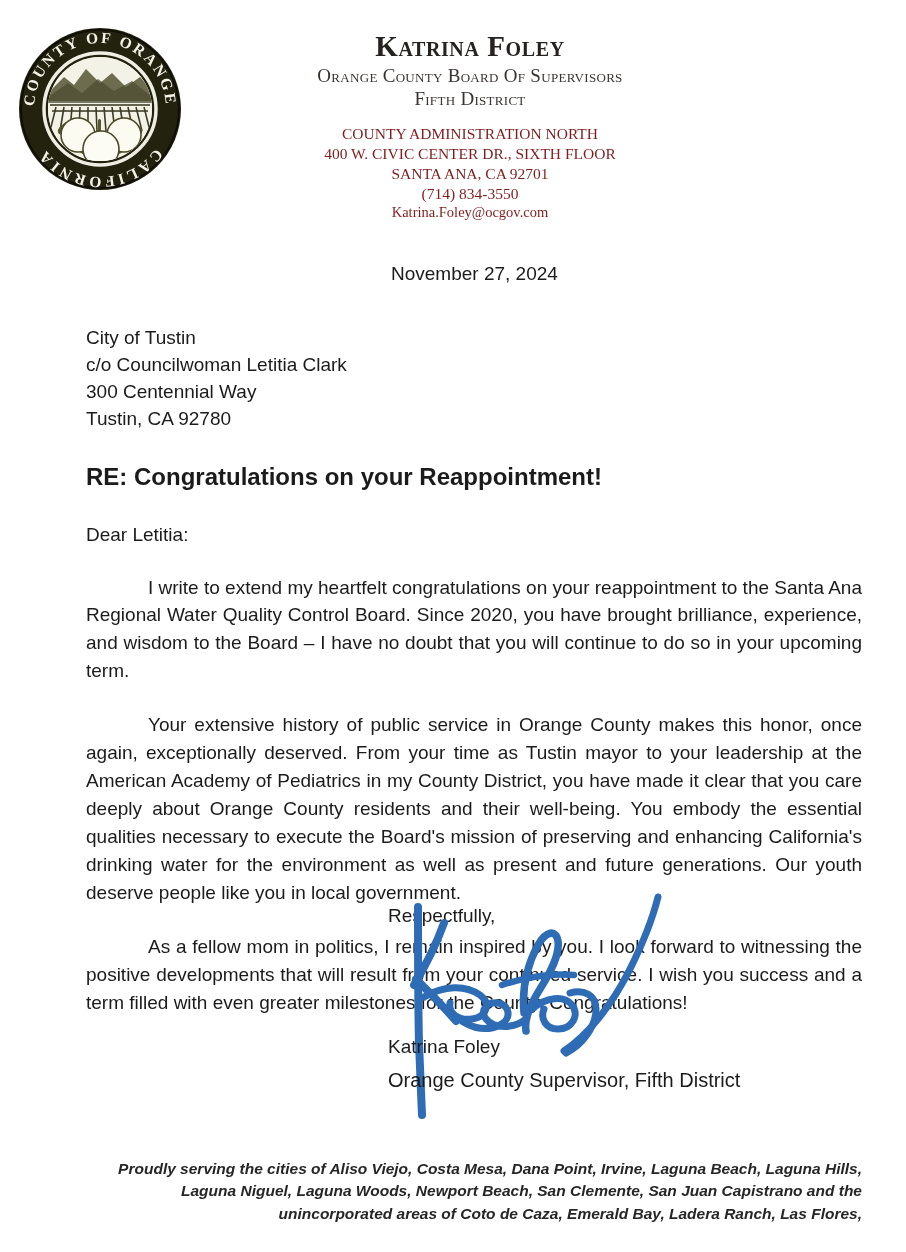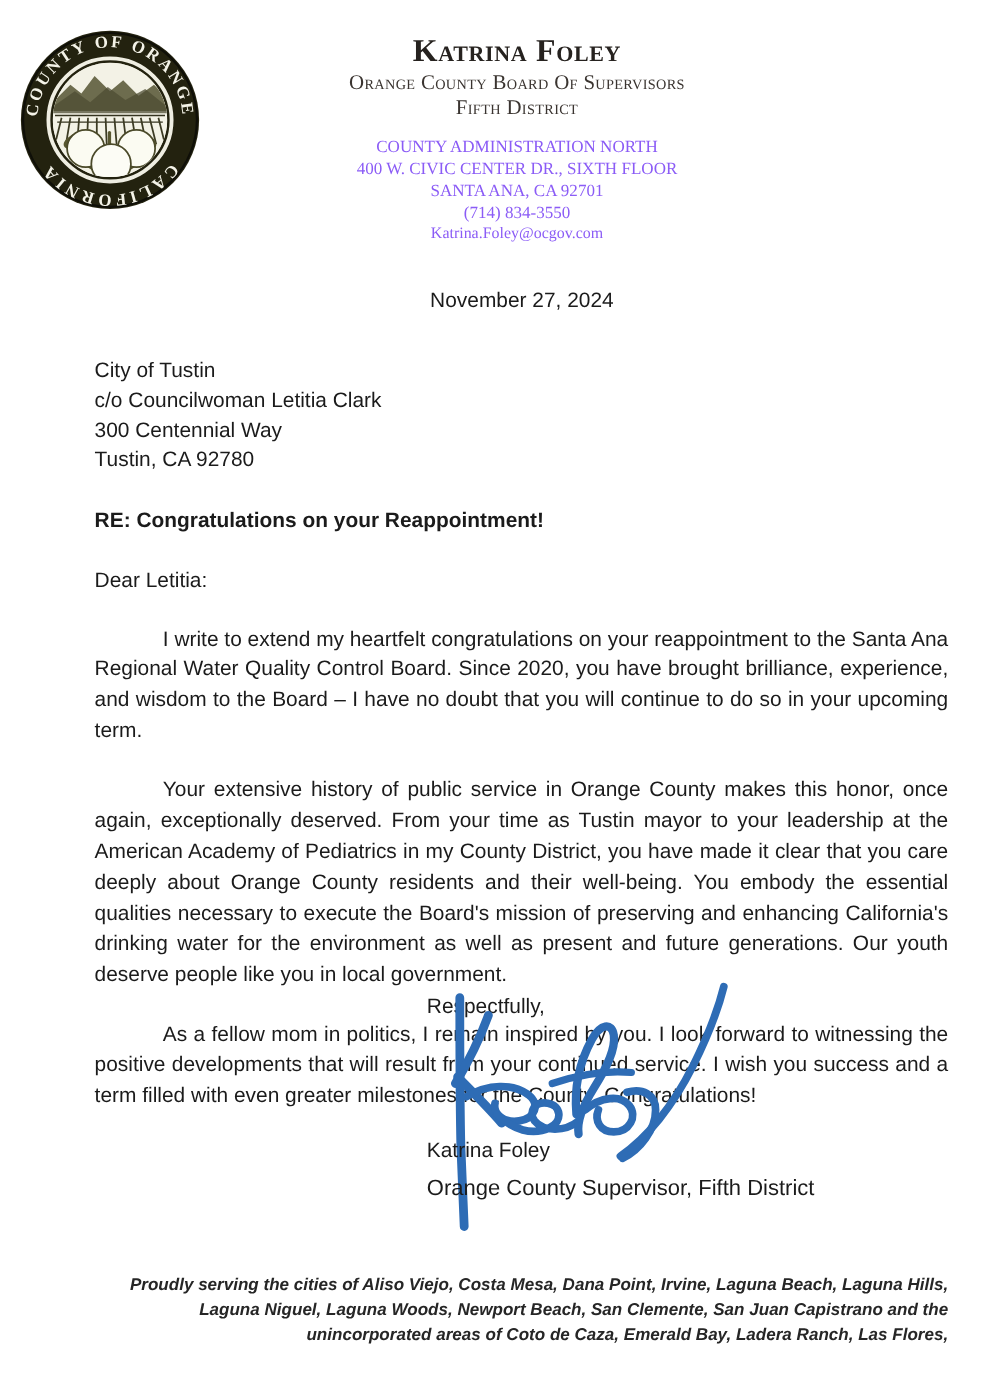--- a/index.html
+++ b/index.html
@@ -64,21 +64,21 @@
     font-size: 19px;
     font-variant: small-caps;
     letter-spacing: 0.3px;
     line-height: 1.2;
     color: #3a3430;
   }
   .lh-addr {
     margin-top: 13px;
     font-size: 15.5px;
     line-height: 1.28;
-    color: #8b5cf6;
+    color: #7f1d1d;
   }
   .lh-addr div { white-space: nowrap; }
   .lh-email { font-size: 14.5px; }
 
   
   #body-block {
     position: absolute;
     left: 86px;
     top: 262px;
     width: 776px;
@@ -90,21 +90,21 @@
     line-height: 1.3;
     margin-bottom: 38px;
   }
   .recipient {
     font-size: 19px;
     line-height: 1.42;
     margin-bottom: 30px;
   }
   .recipient div { white-space: nowrap; }
   .re-line {
-    font-size: 19px;
+    font-size: 24px;
     font-weight: bold;
     margin-bottom: 33px;
   }
   .salutation {
     font-size: 19px;
     margin-bottom: 28px;
   }
   .para {
     font-size: 19px;
     line-height: 1.47;

